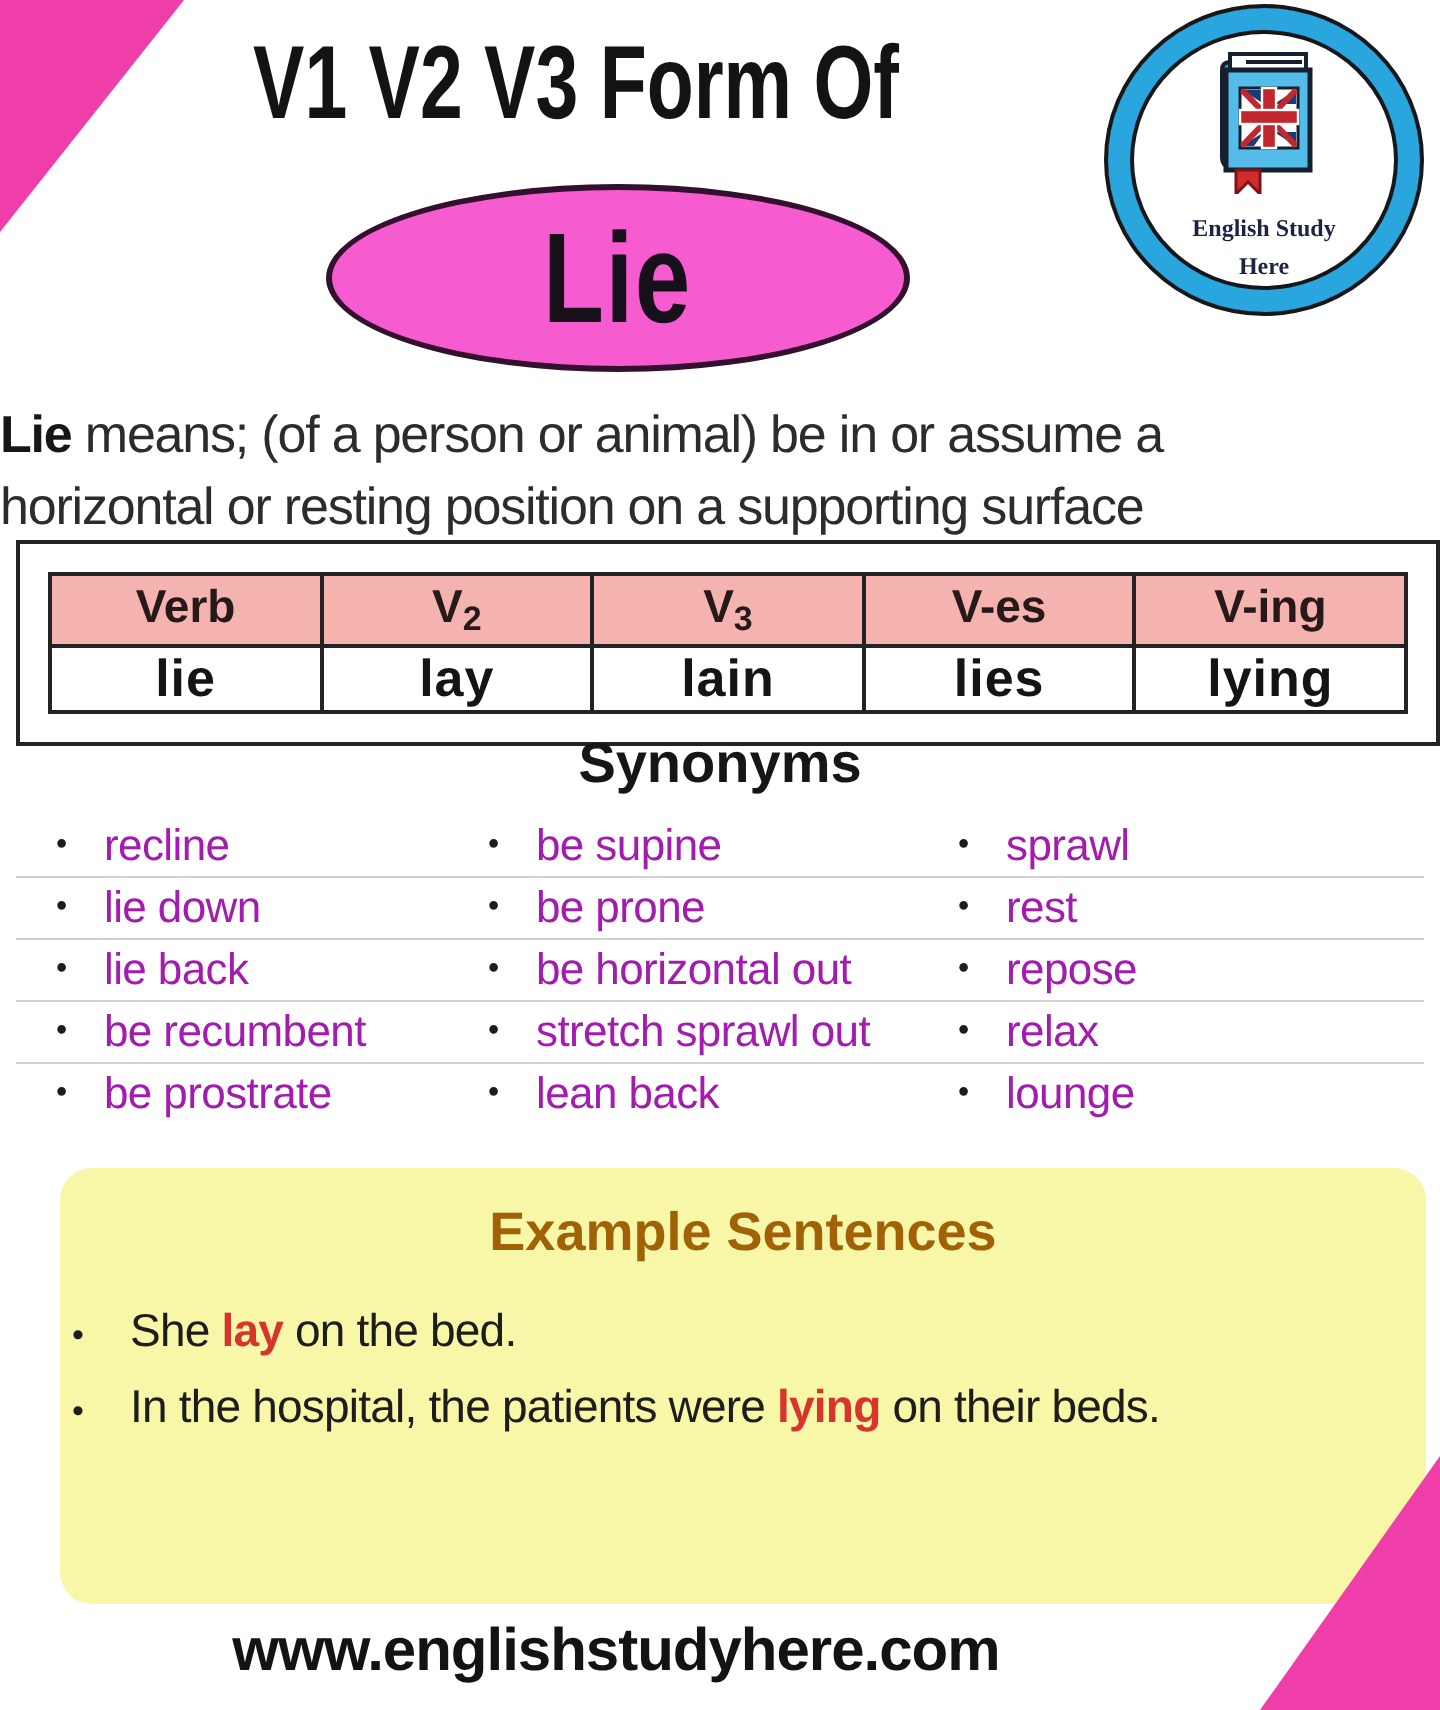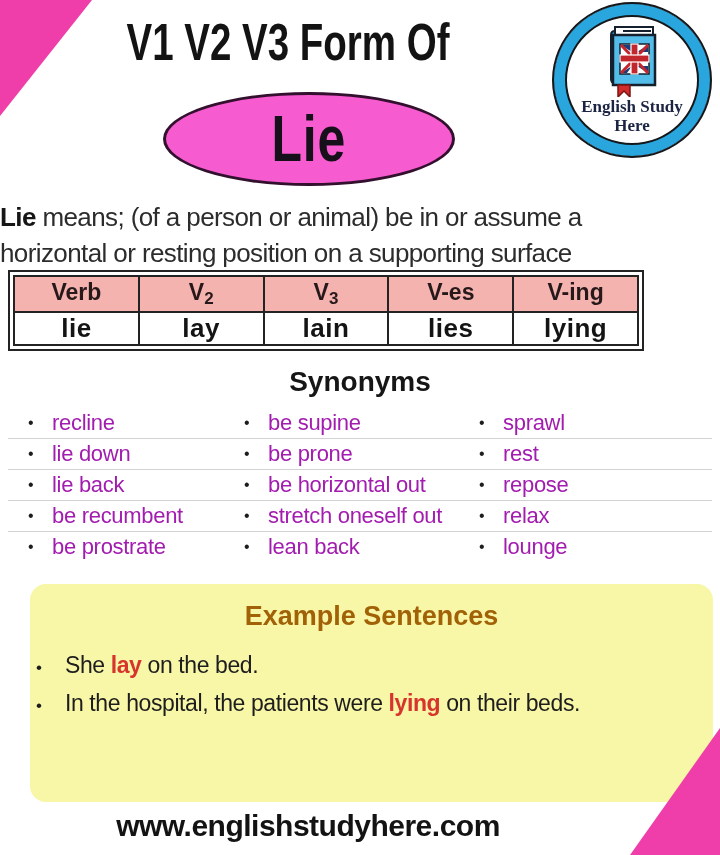--- a/index.html
+++ b/index.html
@@ -27,30 +27,30 @@
   .ellipse .word{font-size:64px;font-weight:bold;color:#16101a;
     transform:scaleX(0.78);letter-spacing:1px;}
 
   
   .logo{position:absolute;left:552px;top:2px;width:160px;height:156px;
     border-radius:50%;background:#ffffff;border:2px solid #15171a;box-sizing:border-box;
     box-shadow:inset 0 0 0 11px #2aa6df, inset 0 0 0 13px #15171a;
     display:flex;flex-direction:column;align-items:center;z-index:3;}
   .logo svg{margin-top:19px;display:block;}
   .logo-text{font-family:"Liberation Serif", serif;font-weight:bold;color:#1c2444;
-    font-size:17px;line-height:19px;text-align:center;margin-top:0;}
+    font-size:12px;line-height:19px;text-align:center;margin-top:8px;}
 
   
   .definition{position:absolute;left:0;top:199px;width:720px;text-align:left;
     font-size:26px;line-height:36px;color:#2c2c2c;letter-spacing:-0.6px;z-index:3;}
   .definition b{color:#161616;}
 
   
-  .table-wrap{position:absolute;left:8px;top:270px;width:636px;box-sizing:border-box;
-    border:2px solid #232323;background:#ffffff;padding:3px;z-index:3;}
+  .table-wrap{position:absolute;left:8px;top:270px;width:712px;box-sizing:border-box;
+    border:2px solid #232323;background:#ffffff;padding:14px;z-index:3;}
   table{width:100%;border-collapse:collapse;table-layout:fixed;}
   td{border:2px solid #232323;text-align:center;padding:0;}
   .th-cell{background:#f5b3b0;height:34px;font-weight:bold;font-size:23px;color:#27191a;}
   .td-cell{height:30px;font-weight:bold;font-size:26px;color:#141414;letter-spacing:0.5px;}
   .sub{font-size:17px;vertical-align:-4px;font-weight:bold;}
 
   
   .syn-title{position:absolute;left:0;top:366px;width:720px;text-align:center;
     font-weight:bold;font-size:28px;color:#161616;z-index:3;}
   .syn-grid{position:absolute;left:8px;top:408px;width:704px;z-index:3;}
@@ -189,21 +189,21 @@
         <span class="syn-text">repose</span>
       </div>
   </div>
   <div class="syn-row">
     <div class="syn-cell c1">
         <span class="bullet">•</span>
         <span class="syn-text">be recumbent</span>
       </div>
     <div class="syn-cell c2">
         <span class="bullet">•</span>
-        <span class="syn-text">stretch oneself out</span>
+        <span class="syn-text">stretch sprawl out</span>
       </div>
     <div class="syn-cell c3">
         <span class="bullet">•</span>
         <span class="syn-text">relax</span>
       </div>
   </div>
   <div class="syn-row">
     <div class="syn-cell c1">
         <span class="bullet">•</span>
         <span class="syn-text">be prostrate</span>

